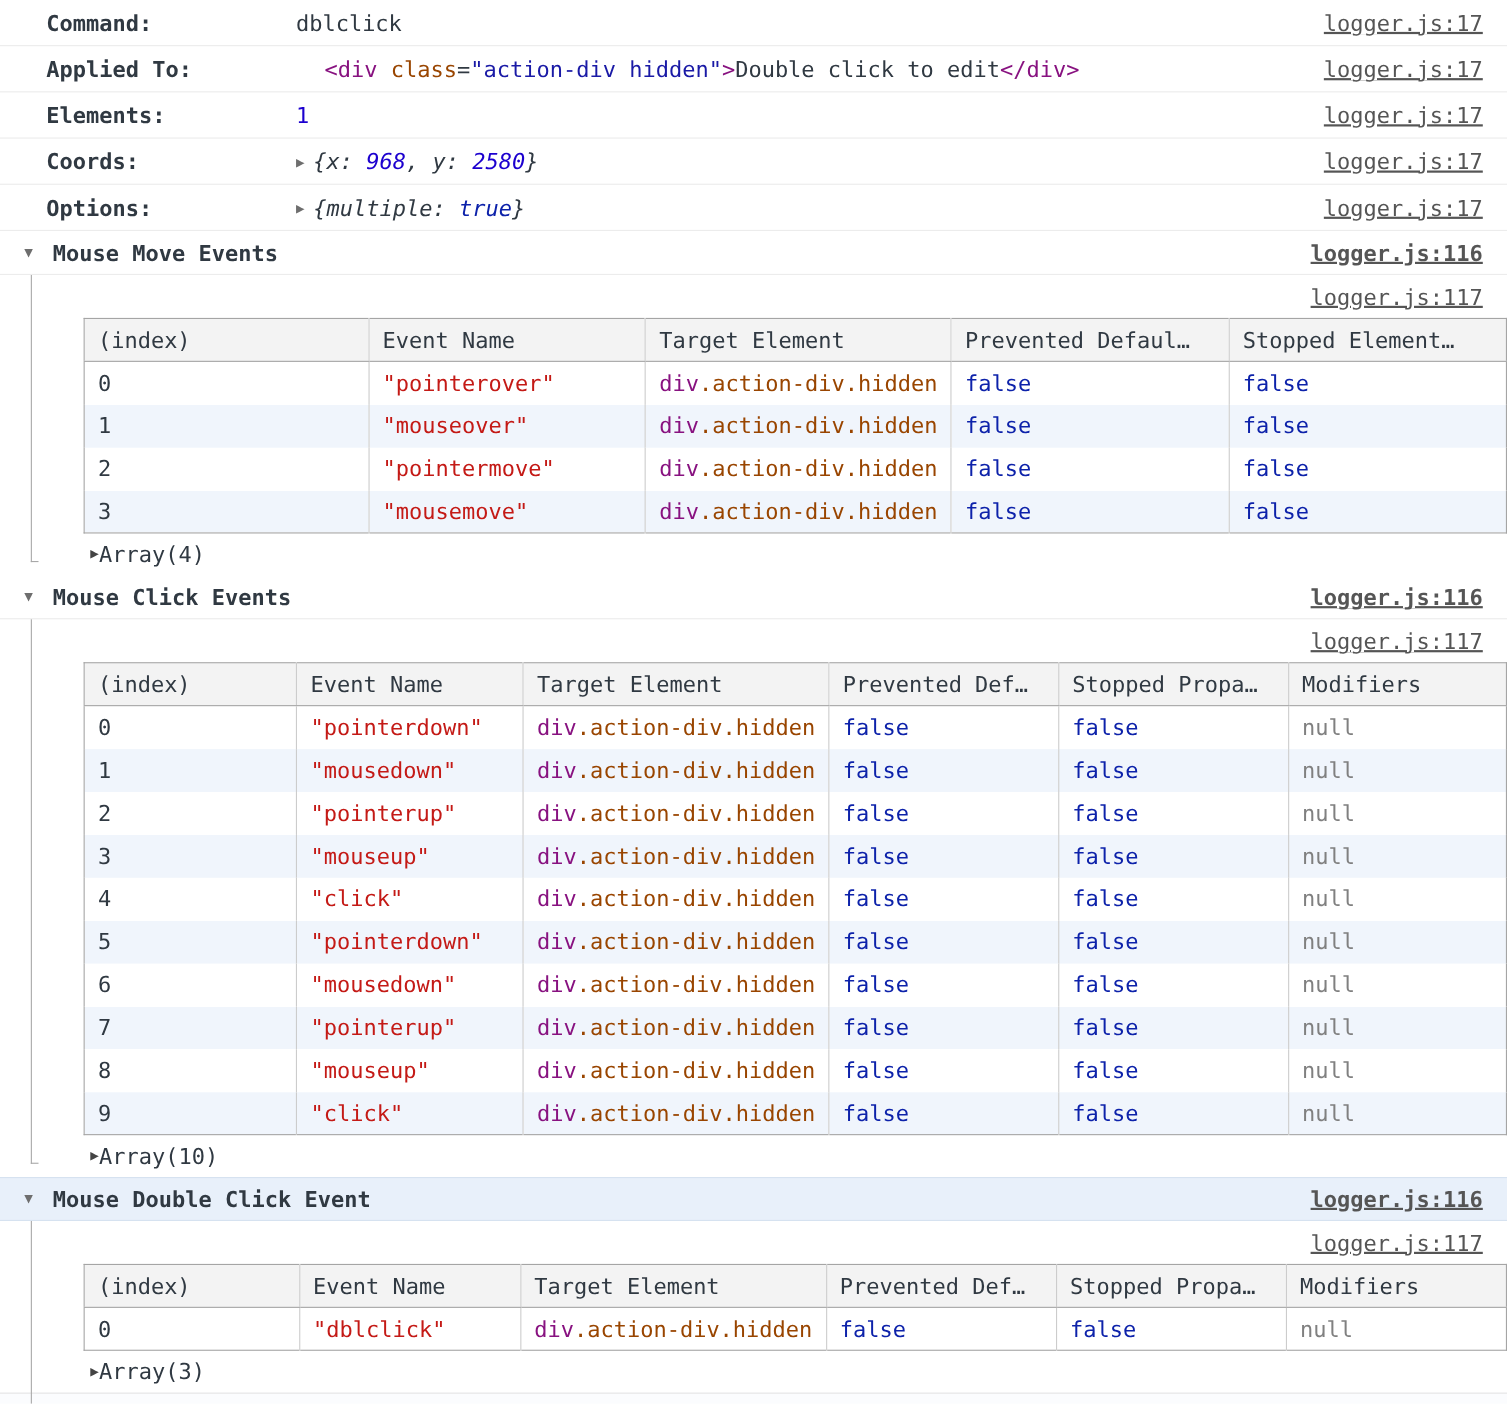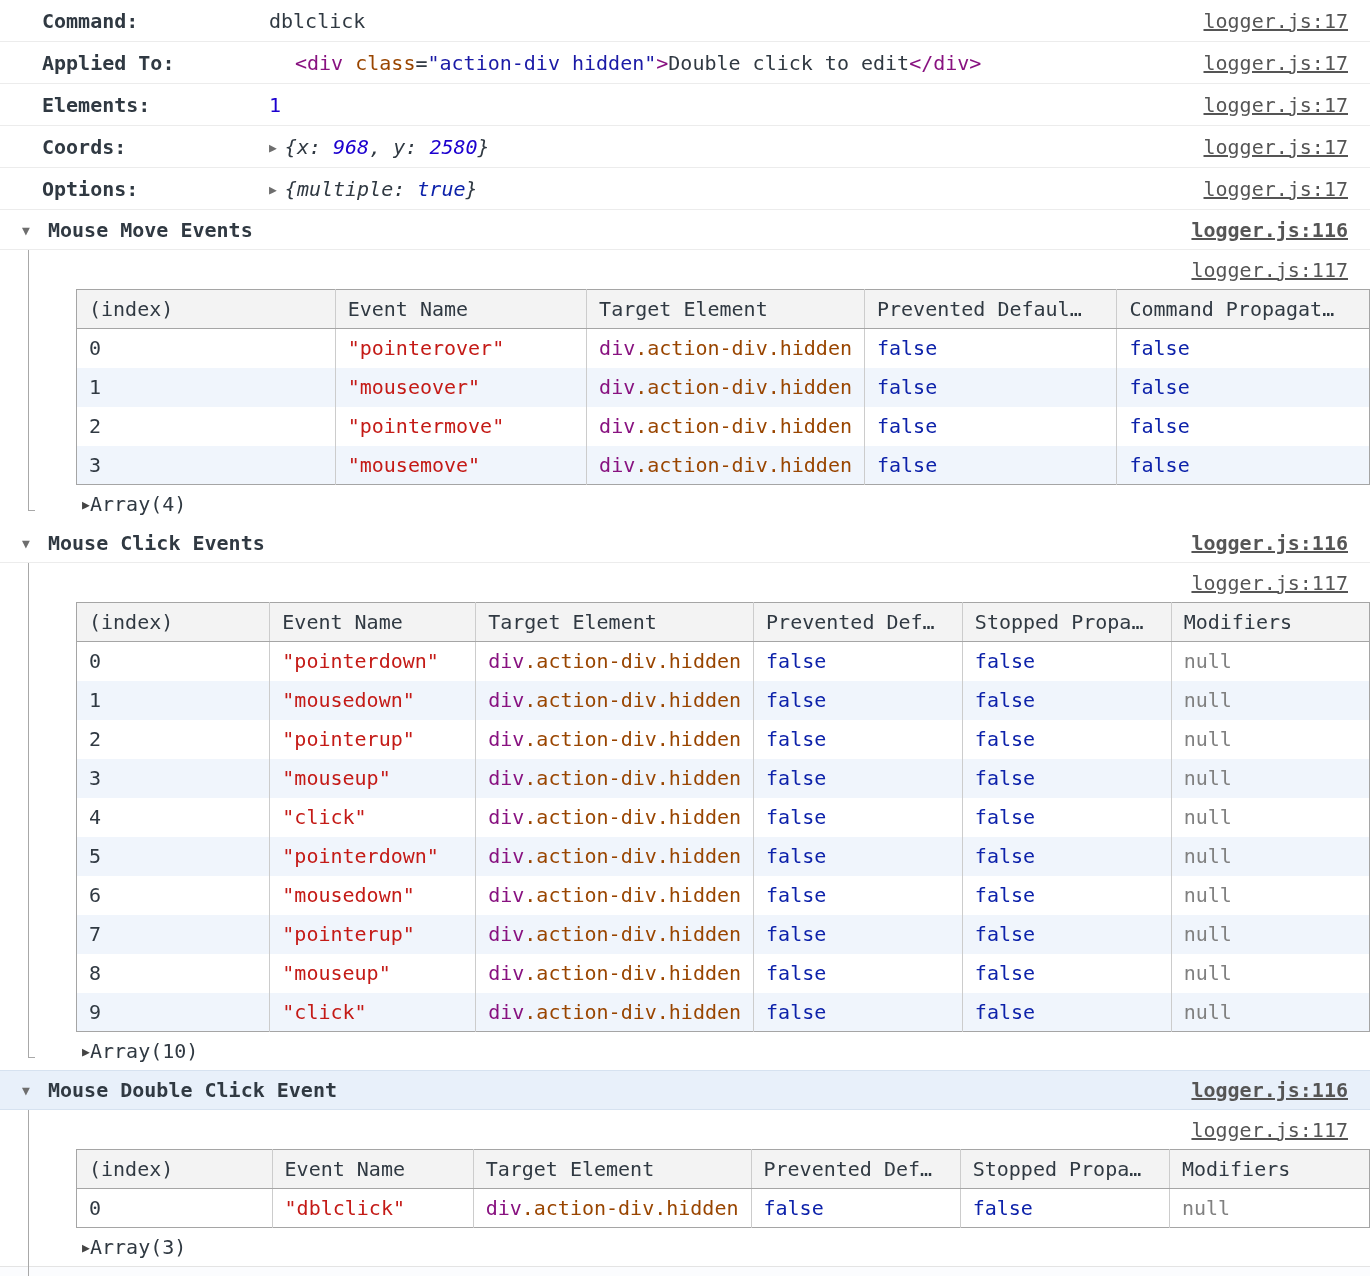--- a/index.html
+++ b/index.html
@@ -123,21 +123,21 @@
             <col style="width: 253px;">
             <col style="width: 253px;">
             <col style="width: 253px;">
           </colgroup>
           <thead>
             <tr>
               <th>(index)</th>
               <th>Event Name</th>
               <th>Target Element</th>
               <th>Prevented Defaul…</th>
-              <th>Command Propagat…</th>
+              <th>Stopped Element…</th>
             </tr>
           </thead>
           <tbody>
             <tr>
               <td><span>0</span></td>
               <td><span class="seg-str">"pointerover"</span></td>
               <td><span><span class="seg-tag">div</span><span class="seg-class">.action-div.hidden</span></span></td>
               <td><span class="seg-bool">false</span></td>
               <td><span class="seg-bool">false</span></td>
             </tr>

